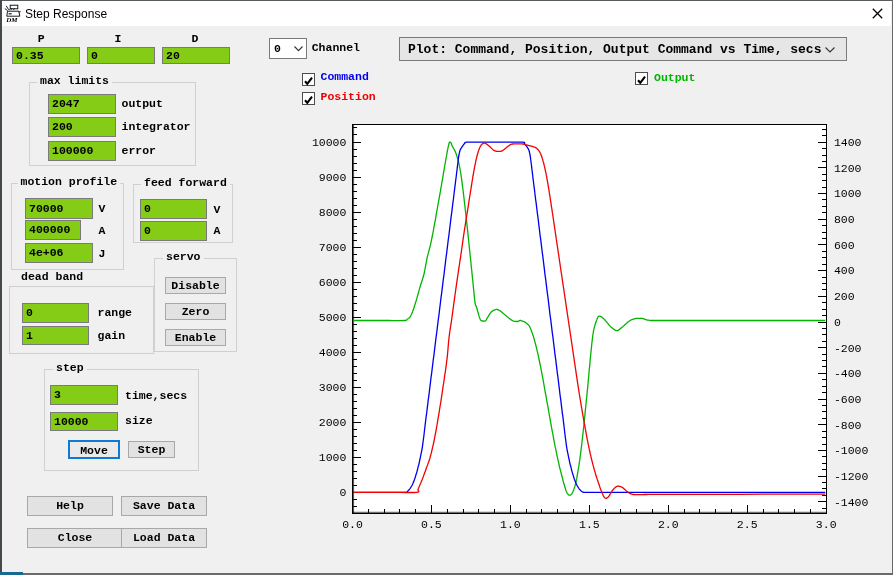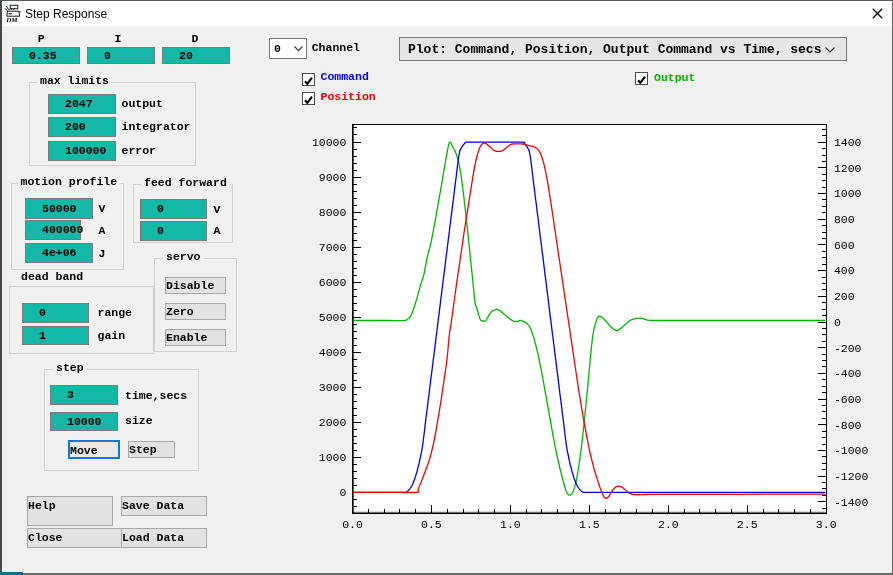--- a/index.html
+++ b/index.html
@@ -1,21 +1,21 @@
 <!DOCTYPE html>
 <html><head><meta charset="utf-8"><style>
 html,body{margin:0;padding:0}
 body{width:893px;height:575px;position:relative;background:#f0f0f0;overflow:hidden;font-family:"Liberation Mono",monospace}
 .tb{position:absolute;left:1px;top:1px;width:890px;height:25px;background:#fff}
 .title{position:absolute;left:25px;top:7px;font-family:"Liberation Sans",sans-serif;font-size:12px;color:#000}
 .l{position:absolute;font:bold 11.5px "Liberation Mono",monospace;color:#000;white-space:pre;line-height:12px}
-.f{position:absolute;background:#14b8a6;border:1px solid #7a7a7a;box-sizing:border-box;font:bold 11.5px "Liberation Mono",monospace;padding-left:16px;white-space:pre}
+.f{position:absolute;background:#84cc16;border:1px solid #7a7a7a;box-sizing:border-box;font:bold 11.5px "Liberation Mono",monospace;padding-left:3px;white-space:pre}
 .g{position:absolute;border:1px solid #d0d0d0;box-sizing:border-box}
 .gl{position:absolute;font:bold 11.5px "Liberation Mono",monospace;background:#f0f0f0;padding:0 3px;line-height:12px;white-space:pre}
-.b{position:absolute;background:#e2e2e2;border:1px solid #a8a8a8;box-sizing:border-box;font:bold 11.5px "Liberation Mono",monospace;white-space:pre}
+.b{position:absolute;background:#e2e2e2;border:1px solid #a8a8a8;box-sizing:border-box;font:bold 11.5px "Liberation Mono",monospace;text-align:center;white-space:pre}
 .mv{border:2.2px solid #0e79d6;background:#eaeaea}
 .cb{position:absolute;width:11px;height:11px;background:#fff;border:1px solid #4d4d4d}
 .combo{position:absolute;border:1px solid #7a7a7a;box-sizing:border-box;font:bold 11.5px "Liberation Mono",monospace;padding-left:4px;white-space:pre}
 .pc2{background:#e6e6e6;padding-left:8px;font-size:13px}
 .brd{position:absolute;pointer-events:none}
 </style></head>
 <body>
 <div class="tb"></div>
 <div class="title">Step Response</div>
 <svg style="position:absolute;left:4px;top:4px" width="17" height="18" viewBox="0 0 17 18">
@@ -235,21 +235,21 @@
 <div class="g" style="left:29.0px;top:82.0px;width:167.0px;height:84.0px"></div>
 <div class="gl" style="left:37.0px;top:75.0px">max limits</div>
 <div class="f" style="left:48.0px;top:94.0px;width:68.0px;height:20.0px;line-height:18.0px">2047</div>
 <div class="l" style="left:121.5px;top:98.0px">output</div>
 <div class="f" style="left:48.0px;top:117.0px;width:68.0px;height:20.0px;line-height:18.0px">200</div>
 <div class="l" style="left:121.5px;top:121.0px">integrator</div>
 <div class="f" style="left:48.0px;top:141.0px;width:68.0px;height:20.0px;line-height:18.0px">100000</div>
 <div class="l" style="left:121.5px;top:145.0px">error</div>
 <div class="g" style="left:10.5px;top:183.0px;width:113.0px;height:87.0px"></div>
 <div class="gl" style="left:17.5px;top:176.0px">motion profile</div>
-<div class="f" style="left:25.0px;top:198.0px;width:68.0px;height:21.0px;line-height:19.0px">50000</div>
+<div class="f" style="left:25.0px;top:198.0px;width:68.0px;height:21.0px;line-height:19.0px">70000</div>
 <div class="l" style="left:98.5px;top:202.5px">V</div>
 <div class="f" style="left:25.0px;top:220.0px;width:56px;height:20.0px;line-height:18.0px">400000</div>
 <div class="l" style="left:98.5px;top:224.5px">A</div>
 <div class="f" style="left:25.0px;top:243.0px;width:68.0px;height:20.0px;line-height:18.0px">4e+06</div>
 <div class="l" style="left:98.5px;top:247.5px">J</div>
 <div class="g" style="left:133.0px;top:184.0px;width:100.0px;height:59.0px"></div>
 <div class="gl" style="left:141.0px;top:177.0px">feed forward</div>
 <div class="f" style="left:140.0px;top:199.0px;width:67.0px;height:20.0px;line-height:18.0px">0</div>
 <div class="l" style="left:213.4px;top:203.5px">V</div>
 <div class="f" style="left:140.0px;top:221.0px;width:67.0px;height:20.0px;line-height:18.0px">0</div>
@@ -266,21 +266,21 @@
 <div class="f" style="left:22.0px;top:326.0px;width:67.0px;height:19.0px;line-height:17.0px">1</div>
 <div class="l" style="left:97.5px;top:329.5px">gain</div>
 <div class="g" style="left:44.0px;top:369.0px;width:155.0px;height:102.0px"></div>
 <div class="gl" style="left:53.0px;top:362.0px">step</div>
 <div class="f" style="left:50.0px;top:385.0px;width:68.0px;height:20.0px;line-height:18.0px">3</div>
 <div class="l" style="left:125.0px;top:390.0px">time,secs</div>
 <div class="f" style="left:50.0px;top:412.0px;width:68.0px;height:19.0px;line-height:17.0px">10000</div>
 <div class="l" style="left:125.0px;top:414.5px">size</div>
 <div class="b mv" style="left:68px;top:440.0px;width:52.0px;height:19.0px;line-height:17.0px">Move</div>
 <div class="b" style="left:128.0px;top:441.0px;width:47.0px;height:17.0px;line-height:15.0px">Step</div>
-<div class="b" style="left:27.0px;top:496.0px;width:86.0px;height:30px;line-height:18.0px">Help</div>
+<div class="b" style="left:27.0px;top:496.0px;width:86.0px;height:20.0px;line-height:18.0px">Help</div>
 <div class="b" style="left:121.0px;top:496.0px;width:86.0px;height:20.0px;line-height:18.0px">Save Data</div>
 <div class="b" style="left:27.0px;top:528.0px;width:96px;height:20.0px;line-height:18.0px">Close</div>
 <div class="b" style="left:121.0px;top:528.0px;width:86.0px;height:20.0px;line-height:18.0px">Load Data</div>
 <div class="combo" style="left:269px;top:38px;width:38px;height:21px;line-height:19px;background:#fff">0<svg style="position:absolute;right:3px;top:7px" width="9" height="6" viewBox="0 0 9 6">
       <path d="M0.5 0.5 L4.5 4.7 L8.5 0.5" fill="none" stroke="#333" stroke-width="1.1"></path>
     </svg></div>
 <div class="l" style="left:311.7px;top:41.6px">Channel</div>
 <div class="combo pc2" style="left:399px;top:37px;width:448px;height:24px;line-height:24px">Plot: Command, Position, Output Command vs Time, secs<svg style="position:absolute;right:11px;top:9px" width="10" height="6" viewBox="0 0 10 6">
       <path d="M0.5 0.5 L5 4.9 L9.5 0.5" fill="none" stroke="#333" stroke-width="1.1"></path>
     </svg></div>

